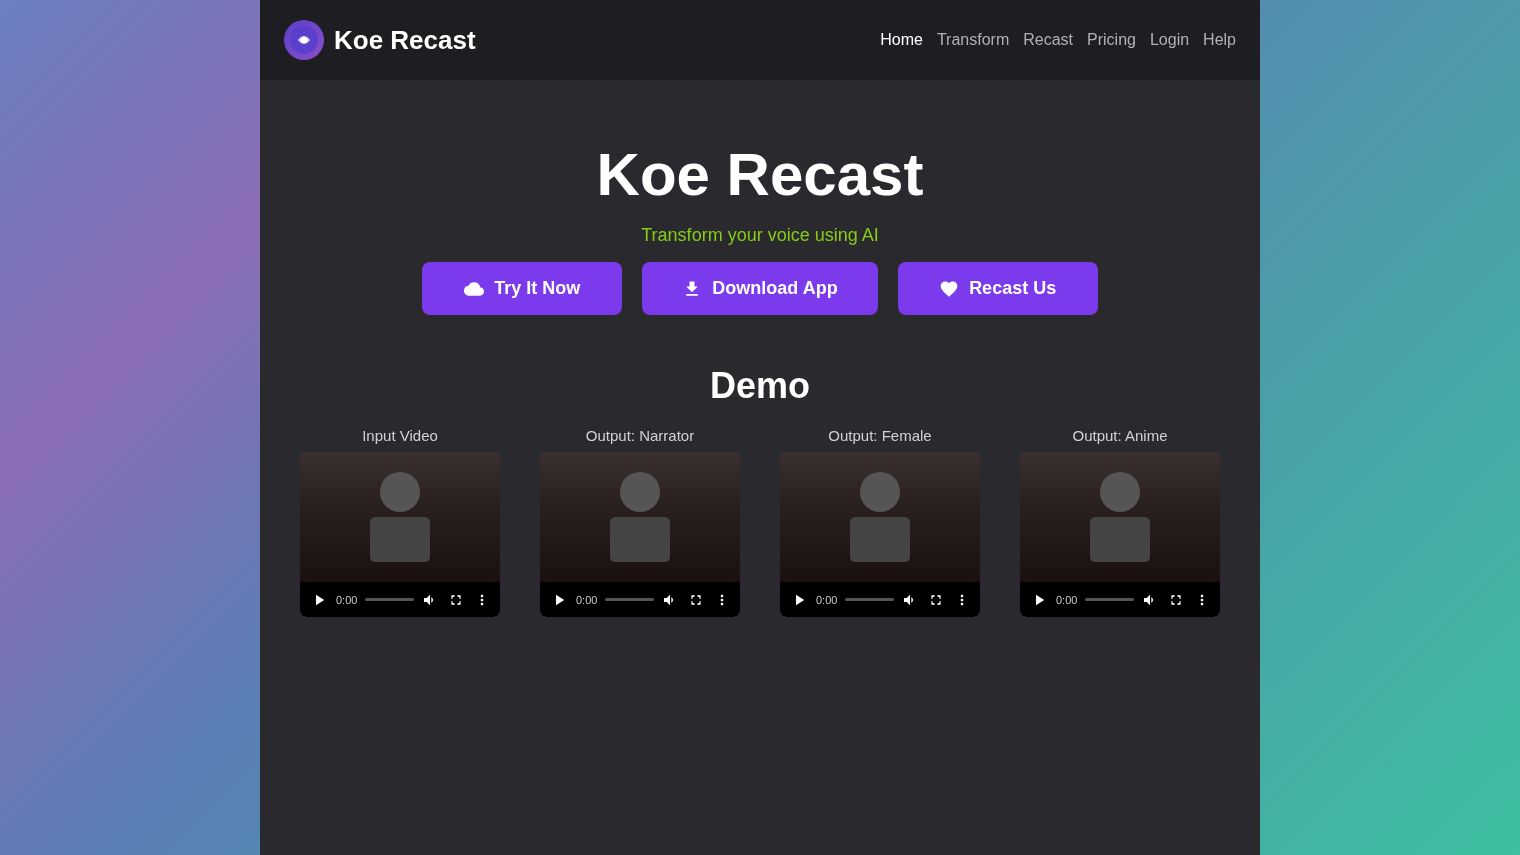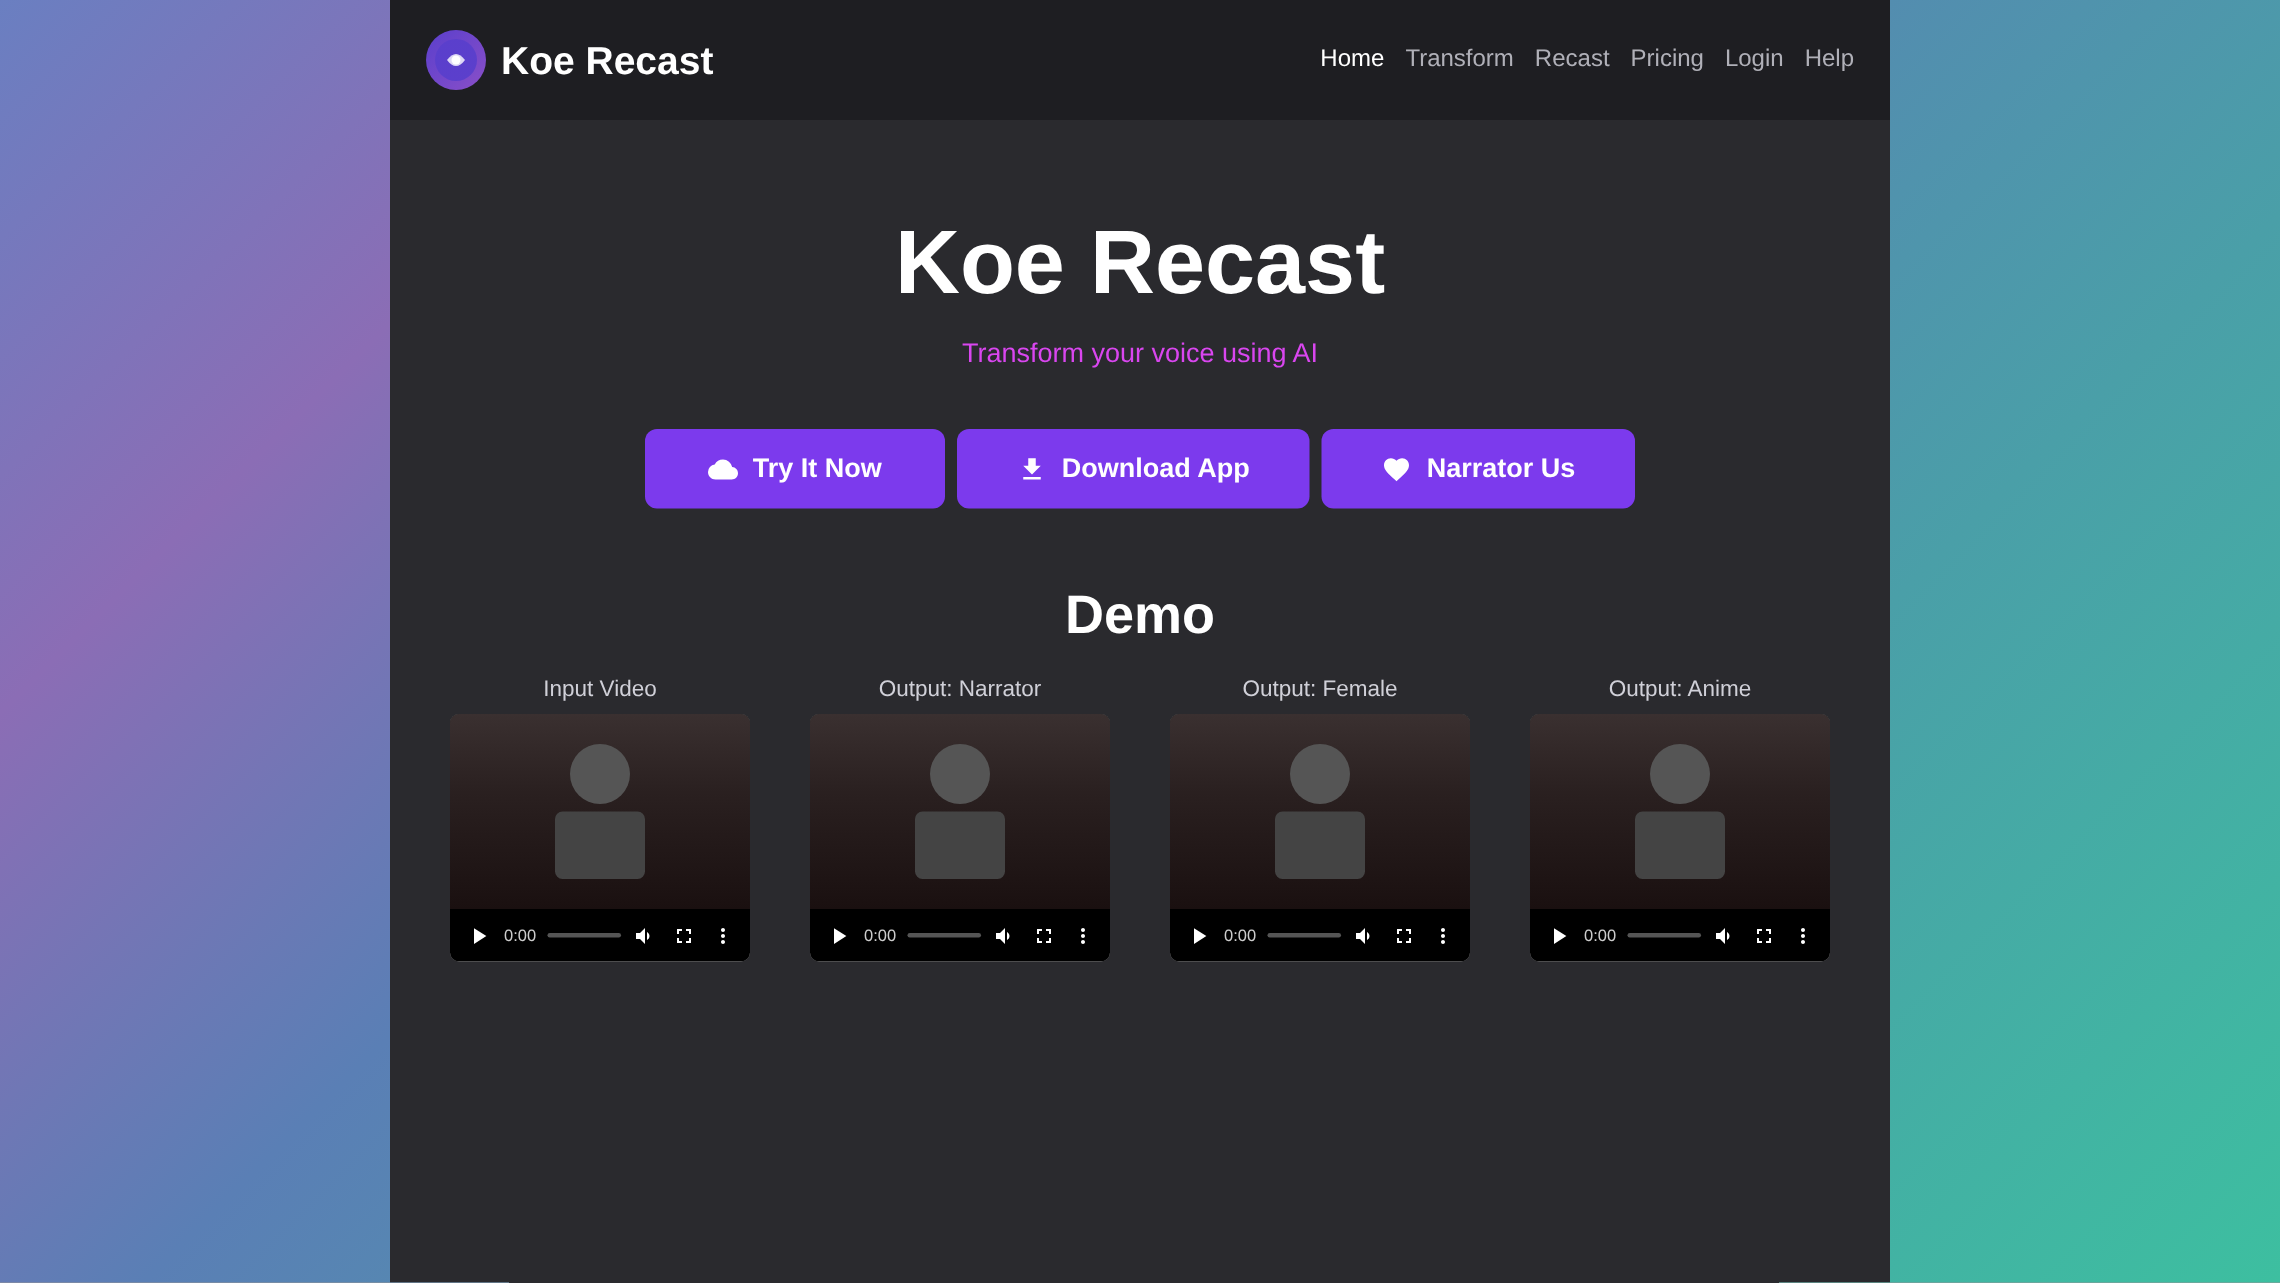--- a/index.html
+++ b/index.html
@@ -94,28 +94,28 @@
     .hero-title {
       font-size: 60px;
       font-weight: 700;
       color: #ffffff;
       margin-bottom: 16px;
       text-align: center;
     }
 
     .hero-subtitle {
       font-size: 18px;
-      color: #d946ef;
-      margin-bottom: 40px;
+      color: #84cc16;
+      margin-bottom: 16px;
       text-align: left;
     }
 
     .hero-buttons {
       display: flex;
-      gap: 8px;
+      gap: 20px;
       flex-wrap: wrap;
       justify-content: center;
     }
 
     .hero-btn {
       padding: 16px 40px;
       border: none;
       border-radius: 8px;
       font-size: 18px;
       font-weight: 600;
@@ -287,21 +287,21 @@
       <button class="hero-btn">
         <svg width="20" height="20" viewBox="0 0 24 24" fill="white">
           <path d="M19 9h-4V3H9v6H5l7 7 7-7zM5 18v2h14v-2H5z"></path>
         </svg>
         <span>Download App</span>
       </button>
       <button class="hero-btn">
         <svg width="20" height="20" viewBox="0 0 24 24" fill="white">
           <path d="M12 21.35l-1.45-1.32C5.4 15.36 2 12.28 2 8.5 2 5.42 4.42 3 7.5 3c1.74 0 3.41.81 4.5 2.09C13.09 3.81 14.76 3 16.5 3 19.58 3 22 5.42 22 8.5c0 3.78-3.4 6.86-8.55 11.54L12 21.35z"></path>
         </svg>
-        <span>Narrator Us</span>
+        <span>Recast Us</span>
       </button>
     </div>
   </section>
 
   <section class="demo-section">
     <h2 class="demo-title">Demo</h2>
 
     <div class="video-grid">
 
       <div class="video-item">

